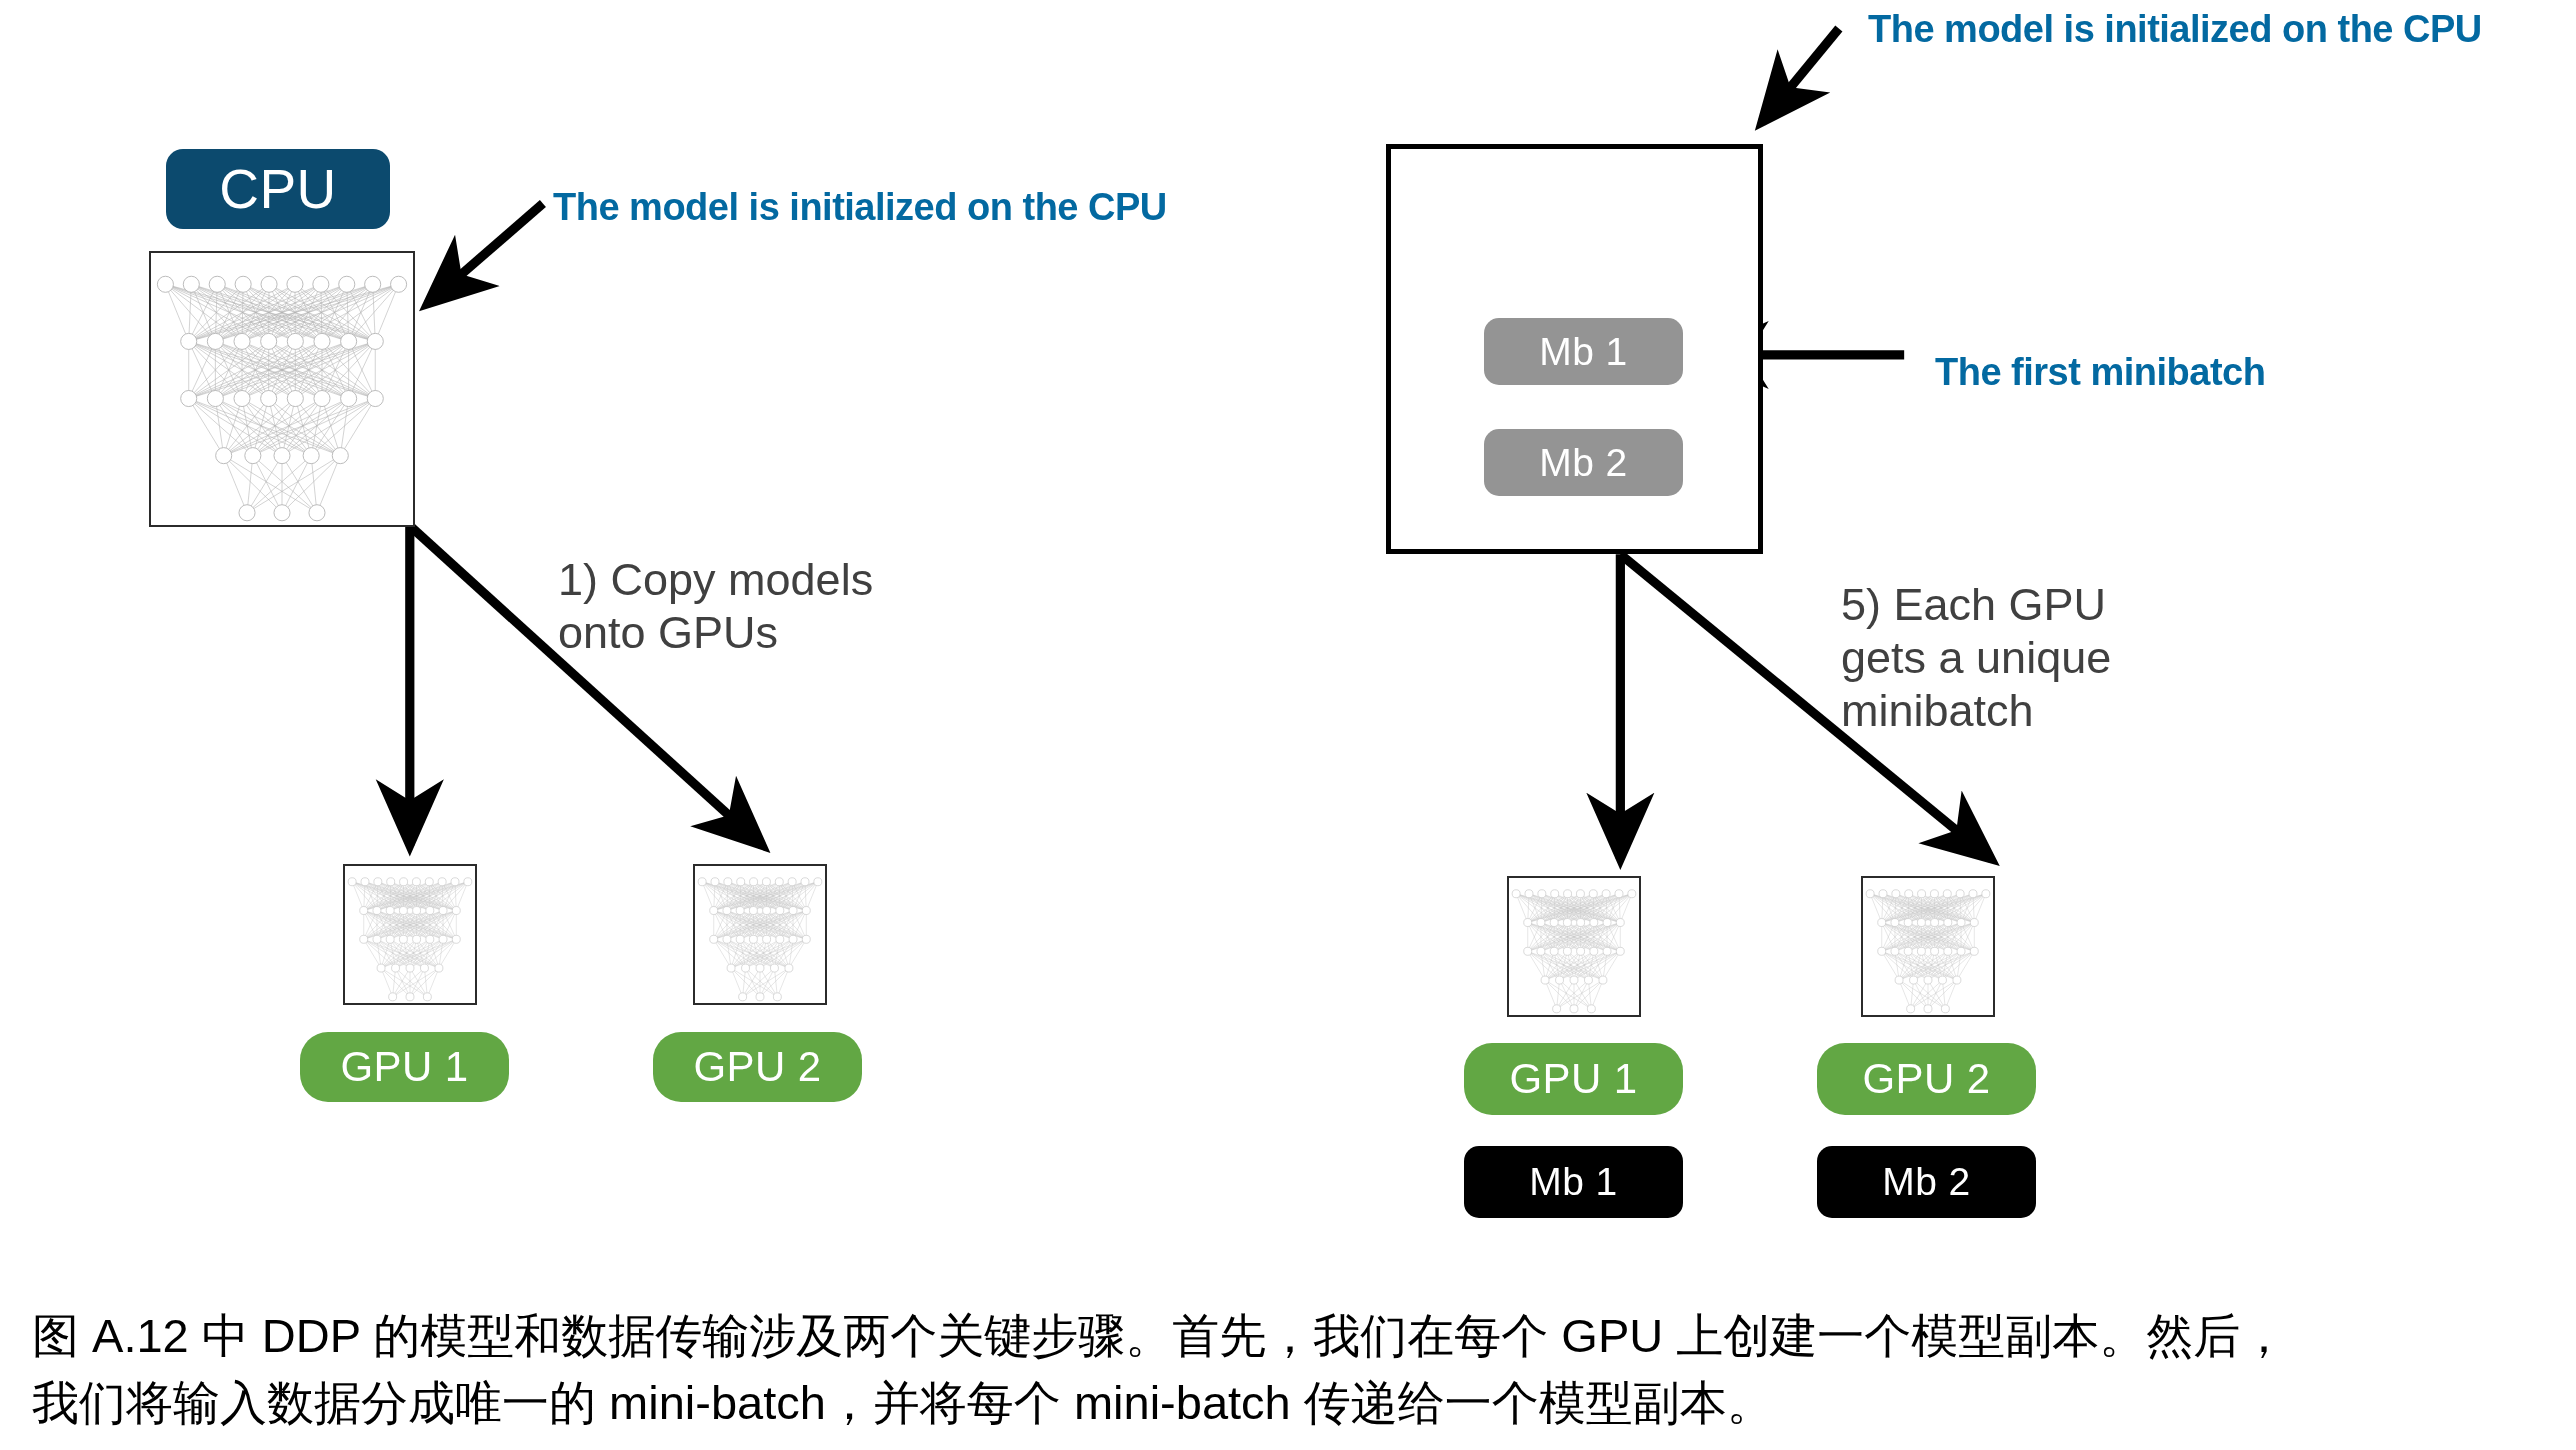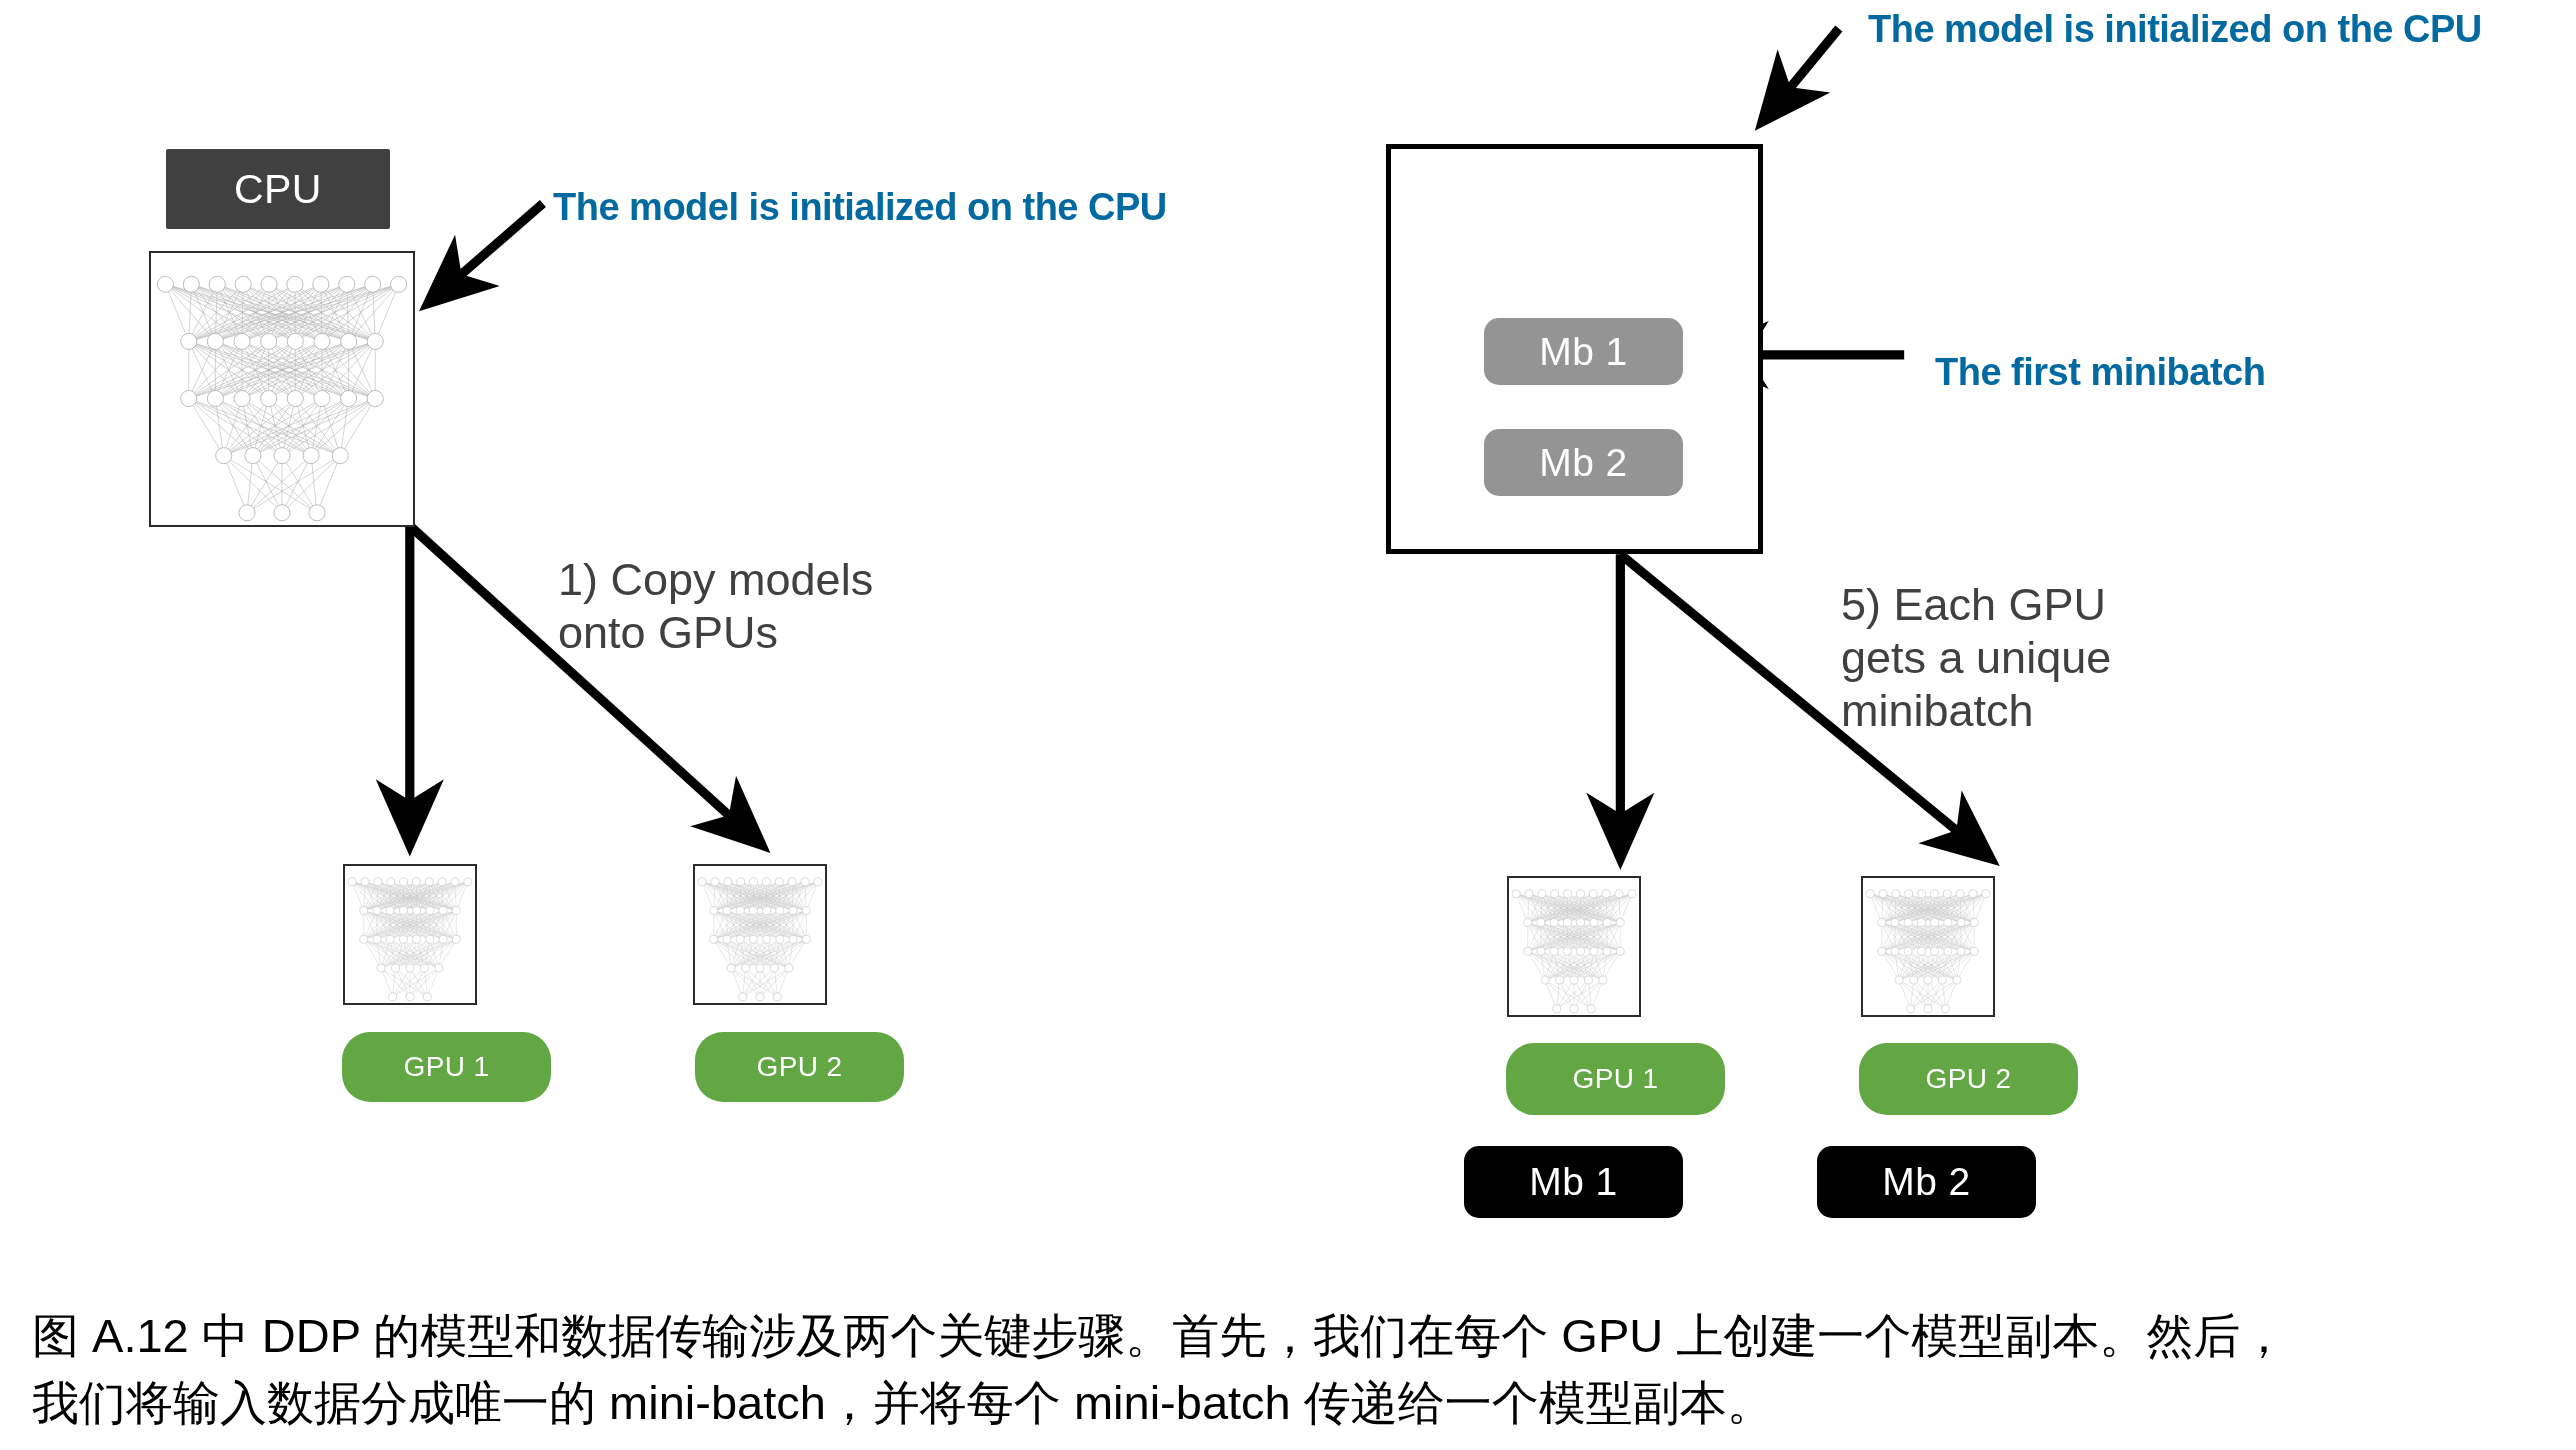--- a/index.html
+++ b/index.html
@@ -33,29 +33,28 @@
     align-items: center;
     justify-content: center;
     color: #ffffff;
     font-family: "Liberation Sans", sans-serif;
     font-weight: 400;
     letter-spacing: 0.4px;
     white-space: nowrap;
     box-sizing: border-box;
   }
   .badge-cpu {
-    background: #404040;
-    border-radius: 2px;
-    font-size: 41px;
+    background: #0c4a6e;
+    border-radius: 17px;
+    font-size: 55px;
   }
   .badge-gpu {
     background: #62a744;
     border-radius: 28px;
-    font-size: 28px;
-    margin-left: 42px;
+    font-size: 42px;
   }
   .badge-mb-gray {
     background: #949494;
     border-radius: 15px;
     font-size: 39px;
   }
   .badge-mb-black {
     background: #000000;
     border-radius: 15px;
     font-size: 39px;

